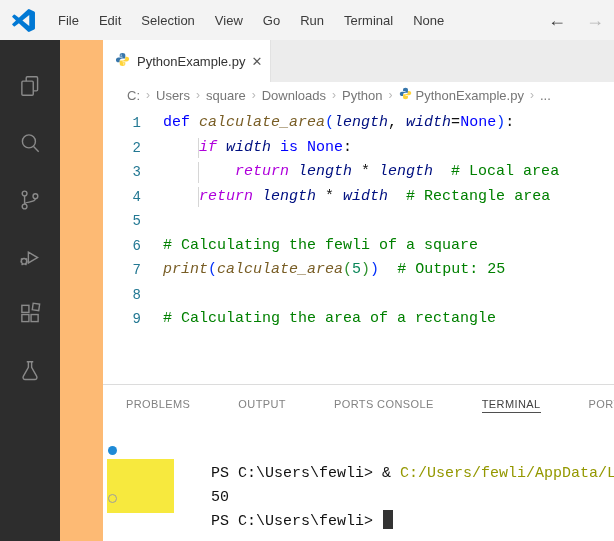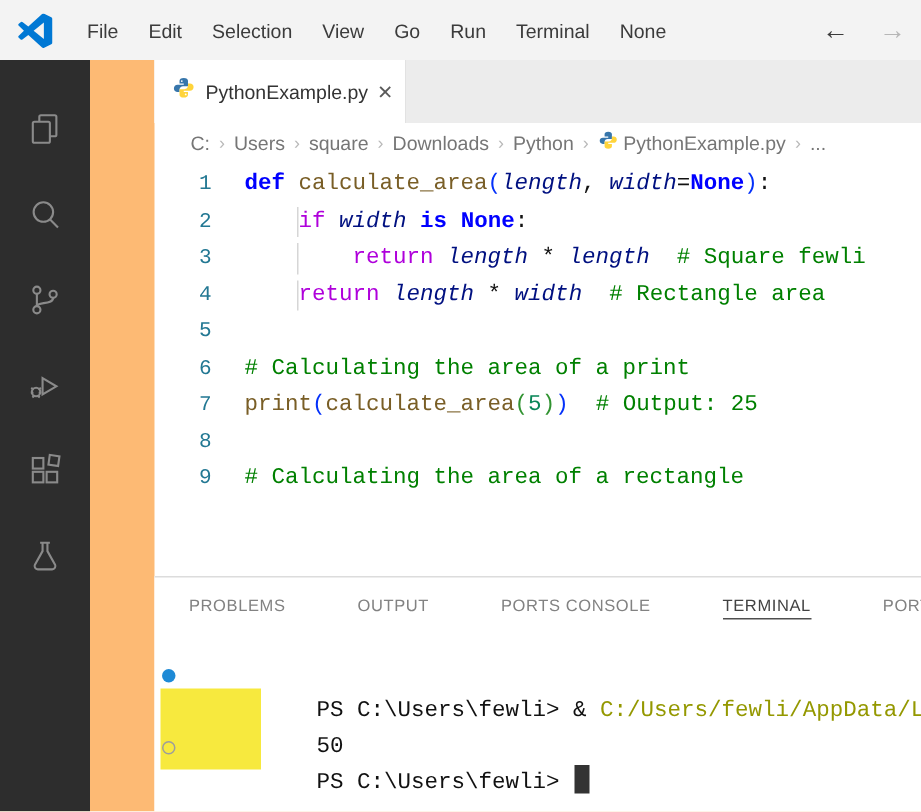--- a/index.html
+++ b/index.html
@@ -39,23 +39,23 @@
 
   
   .editor{position:relative;height:276px;padding-top:3px;box-sizing:border-box;overflow:hidden;
     font-family:"Liberation Mono","DejaVu Sans Mono",monospace;font-size:15px;}
   .code-row{display:flex;height:24.5px;line-height:24.5px;position:relative;}
   .ln{width:38px;text-align:right;font-size:14px;color:#237893;flex:none;}
   .code-line{white-space:pre;padding-left:22px;flex:1;}
   .code-row.g::after{content:"";position:absolute;left:95px;top:2px;bottom:2px;width:1px;background:#d6d6d6;}
   .code-row.current .code-line{margin-left:16px;padding-left:6px;background:#f8f8f8;
     border:1px solid #e4e4e4;box-sizing:border-box;}
-  .tk-kw{color:#0000ff;font-weight:bold;}
-  .tk-ctl{color:#af00db;}
-  .tk-fn{color:#795e26;}
+  .tk-kw{color:#0000ff;}
+  .tk-ctl{color:#af00db;font-style:italic;}
+  .tk-fn{color:#795e26;font-style:italic;}
   .tk-var{color:#001080;font-style:italic;}
   .tk-num{color:#098658;}
   .tk-cm{color:#008000;}
   .tk-p1{color:#0431fa;}
   .tk-p2{color:#319331;}
   .tk-pl{color:#111111;}
   .tk-path{color:#949800;}
 
   
   .panel{position:absolute;left:0;top:344px;width:554px;height:157px;border-top:1px solid #dcdcdc;background:#ffffff;}
@@ -185,33 +185,33 @@
       <div class="code-row">
           <span class="ln">1</span>
           <span class="code-line"><span class="tk-kw">def </span><span class="tk-fn">calculate_area</span><span class="tk-p1">(</span><span class="tk-var">length</span><span class="tk-pl">, </span><span class="tk-var">width</span><span class="tk-pl">=</span><span class="tk-kw">None</span><span class="tk-p1">)</span><span class="tk-pl">:</span></span>
         </div>
       <div class="code-row g">
           <span class="ln">2</span>
           <span class="code-line"><span class="tk-pl">    </span><span class="tk-ctl">if </span><span class="tk-var">width</span><span class="tk-pl"> </span><span class="tk-kw">is</span><span class="tk-pl"> </span><span class="tk-kw">None</span><span class="tk-pl">:</span></span>
         </div>
       <div class="code-row g">
           <span class="ln">3</span>
-          <span class="code-line"><span class="tk-pl">        </span><span class="tk-ctl">return</span><span class="tk-pl"> </span><span class="tk-var">length</span><span class="tk-pl"> * </span><span class="tk-var">length</span><span class="tk-pl">  </span><span class="tk-cm"># Square fewli</span></span>
+          <span class="code-line"><span class="tk-pl">        </span><span class="tk-ctl">return</span><span class="tk-pl"> </span><span class="tk-var">length</span><span class="tk-pl"> * </span><span class="tk-var">length</span><span class="tk-pl">  </span><span class="tk-cm"># Local area</span></span>
         </div>
       <div class="code-row g">
           <span class="ln">4</span>
           <span class="code-line"><span class="tk-pl">    </span><span class="tk-ctl">return</span><span class="tk-pl"> </span><span class="tk-var">length</span><span class="tk-pl"> * </span><span class="tk-var">width</span><span class="tk-pl">  </span><span class="tk-cm"># Rectangle area</span></span>
         </div>
       <div class="code-row">
           <span class="ln">5</span>
           <span class="code-line"></span>
         </div>
       <div class="code-row">
           <span class="ln">6</span>
-          <span class="code-line"><span class="tk-cm"># Calculating the area of a print</span></span>
+          <span class="code-line"><span class="tk-cm"># Calculating the fewli of a square</span></span>
         </div>
       <div class="code-row">
           <span class="ln">7</span>
           <span class="code-line"><span class="tk-fn">print</span><span class="tk-p1">(</span><span class="tk-fn">calculate_area</span><span class="tk-p2">(</span><span class="tk-num">5</span><span class="tk-p2">)</span><span class="tk-p1">)</span><span class="tk-pl">  </span><span class="tk-cm"># Output: 25</span></span>
         </div>
       <div class="code-row">
           <span class="ln">8</span>
           <span class="code-line"></span>
         </div>
       <div class="code-row">

